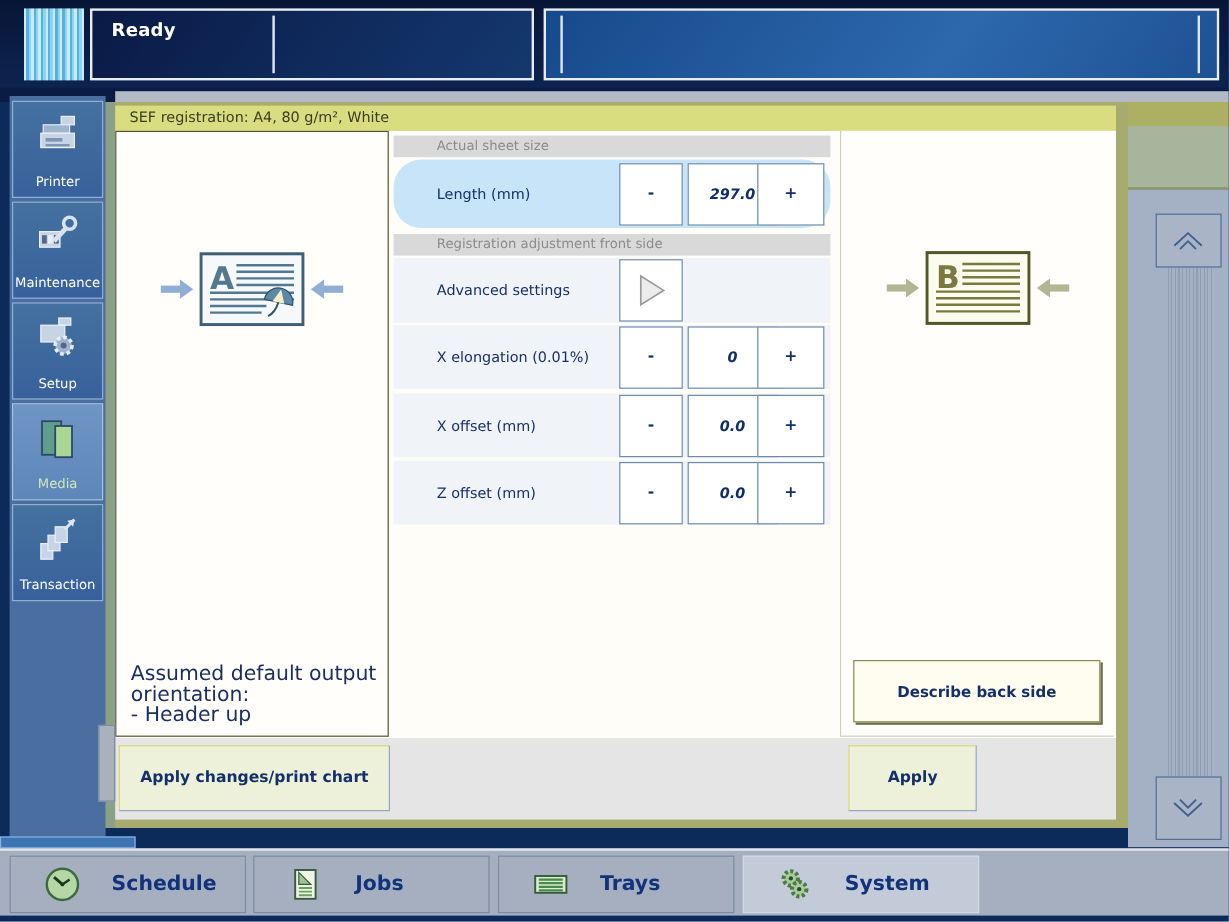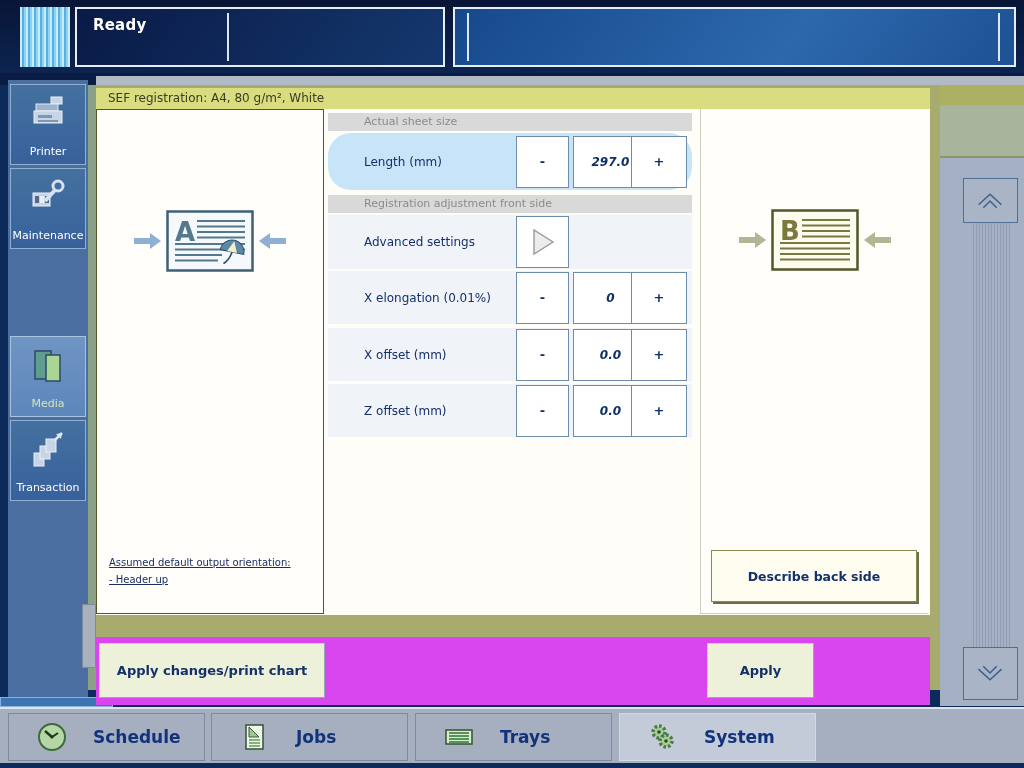--- a/index.html
+++ b/index.html
@@ -42,26 +42,26 @@
   .scroll-track { left:973px; top:223px; width:37px; height:424px;
     background:repeating-linear-gradient(90deg,#909db2 0 1px,#a4b0c4 1px 3px); }
   .bg-l-frag { left:82px; top:604px; width:14px; height:64px; background:#a9b1bd; border:1px solid #7c8ca0; z-index:6; }
 
   
   .dialog { left:88px; top:85px; width:852px; height:605px; background:#a7ab6d; z-index:5; }
   .dialog-left-edge { left:0; top:0; width:8px; height:605px; background:#8ba187; }
   .dlg-title { left:8px; top:3px; width:834px; height:21px; background:#d9dd80;
     color:#3c3c20; font-size:12px; line-height:21px; padding-left:12px; }
   .dlg-body { left:8px; top:24px; width:834px; height:506px; background:#fefdf8; }
-  .dlg-footer { left:8px; top:530px; width:834px; height:68px; background:#d946ef;margin-top:22px; }
+  .dlg-footer { left:8px; top:530px; width:834px; height:68px; background:#e5e5e5; }
 
   
   .panel-a { left:0; top:0; width:228px; height:505px; background:#fffefa; border:1px solid #55552c; }
   .sheet-zone { position:absolute; left:0; right:0; top:100px; display:flex; justify-content:center; align-items:center; gap:4px; }
-  .orient { position:absolute; left:12px; top:444px; color:#1c2f63; font-size:10px; line-height:17px;text-decoration:underline; }
+  .orient { position:absolute; left:12px; top:444px; color:#1c2f63; font-size:17px; line-height:17px; }
 
   
   .rows { left:232px; top:4px; width:364px; height:440px; }
   .sec-h { position:absolute; left:0; width:364px; height:18px; background:#d9d9d9;
     color:#8b8b8b; font-size:11px; line-height:18px; padding-left:36px; }
   .row { position:absolute; left:0; width:364px; background:#f0f3f7; }
   .row.hl { background:#c7e4f8; }
   .row-label { position:absolute; left:36px; top:50%; transform:translateY(-50%);
     color:#15306b; font-size:12px; }
   .sq-btn { position:absolute; top:50%; transform:translateY(-50%); height:52px;
@@ -136,20 +136,31 @@
         <svg viewBox="0 0 42 42" width="42" height="42">
           <rect x="6" y="16" width="17" height="13" fill="#c6d4e6" stroke="#eaf0f8" stroke-width="1"></rect>
           <rect x="8" y="19" width="4" height="7" fill="#56688a"></rect>
           <rect x="13" y="19" width="4" height="7" fill="#e8eef6"></rect>
           <rect x="18" y="19" width="4" height="7" fill="#56688a"></rect>
           <circle cx="31" cy="9" r="5" fill="none" stroke="#d8e2ee" stroke-width="3"></circle>
           <line x1="29" y1="12" x2="18" y2="24" stroke="#d8e2ee" stroke-width="4"></line>
         </svg>
       </span>
       <span class="side-label">Maintenance</span>
+    </div>
+    <div class="side-btn" style="top:172px;">
+      <span class="side-icon">
+        <svg viewBox="0 0 42 42" width="42" height="42">
+          <rect x="22" y="4" width="10" height="6" fill="#c6d4e6" stroke="#eaf0f8" stroke-width="1"></rect>
+          <rect x="7" y="10" width="20" height="14" fill="#c6d4e6" stroke="#eaf0f8" stroke-width="1"></rect>
+          <circle cx="26" cy="27" r="7" fill="#9fb4cc" stroke="#e6edf5" stroke-width="3" stroke-dasharray="3 2.4"></circle>
+          <circle cx="26" cy="27" r="2.5" fill="#56688a"></circle>
+        </svg>
+      </span>
+      <span class="side-label">Setup</span>
     </div>
     <div class="side-btn selected" style="top:256px;">
       <span class="side-icon">
         <svg viewBox="0 0 42 42" width="42" height="42">
           <rect x="8" y="6" width="16" height="28" fill="#5f9e8e" stroke="#2c4a66" stroke-width="1.5"></rect>
           <rect x="19" y="10" width="14" height="26" fill="#a9d694" stroke="#2c4a66" stroke-width="1.5"></rect>
         </svg>
       </span>
       <span class="side-label">Media</span>
     </div>

